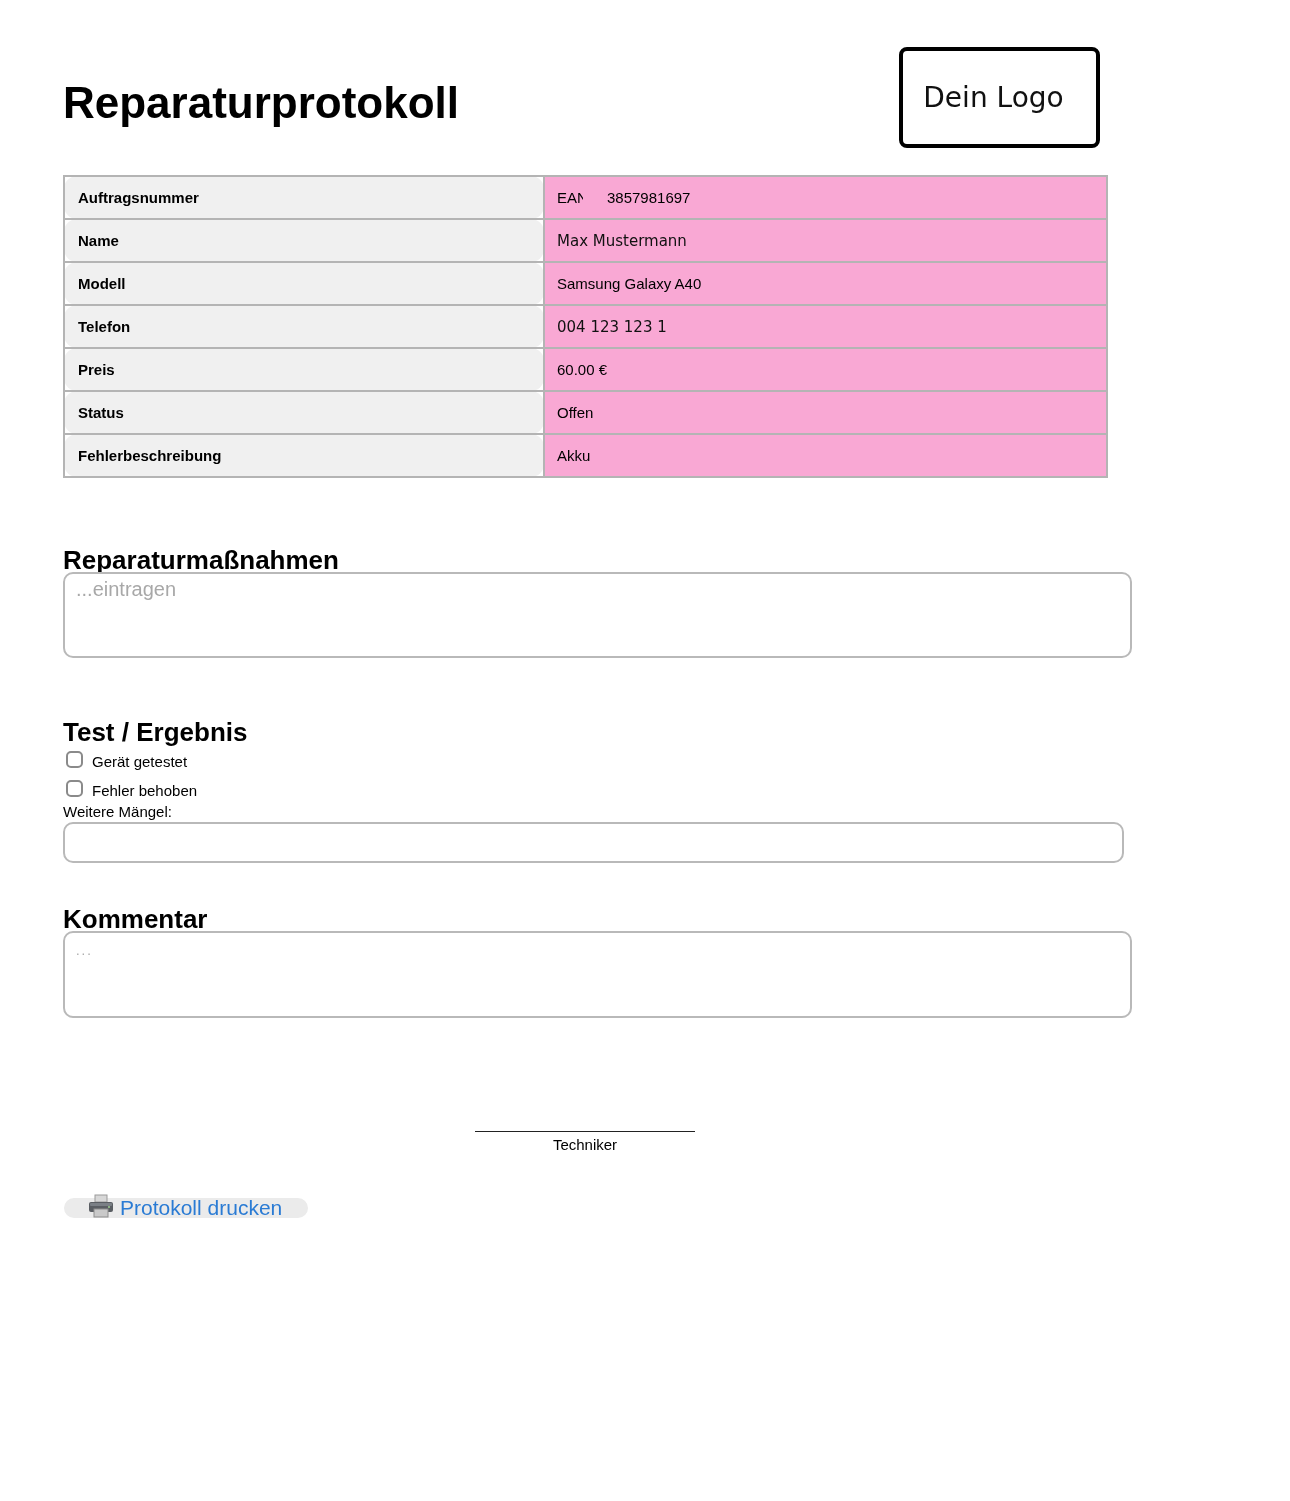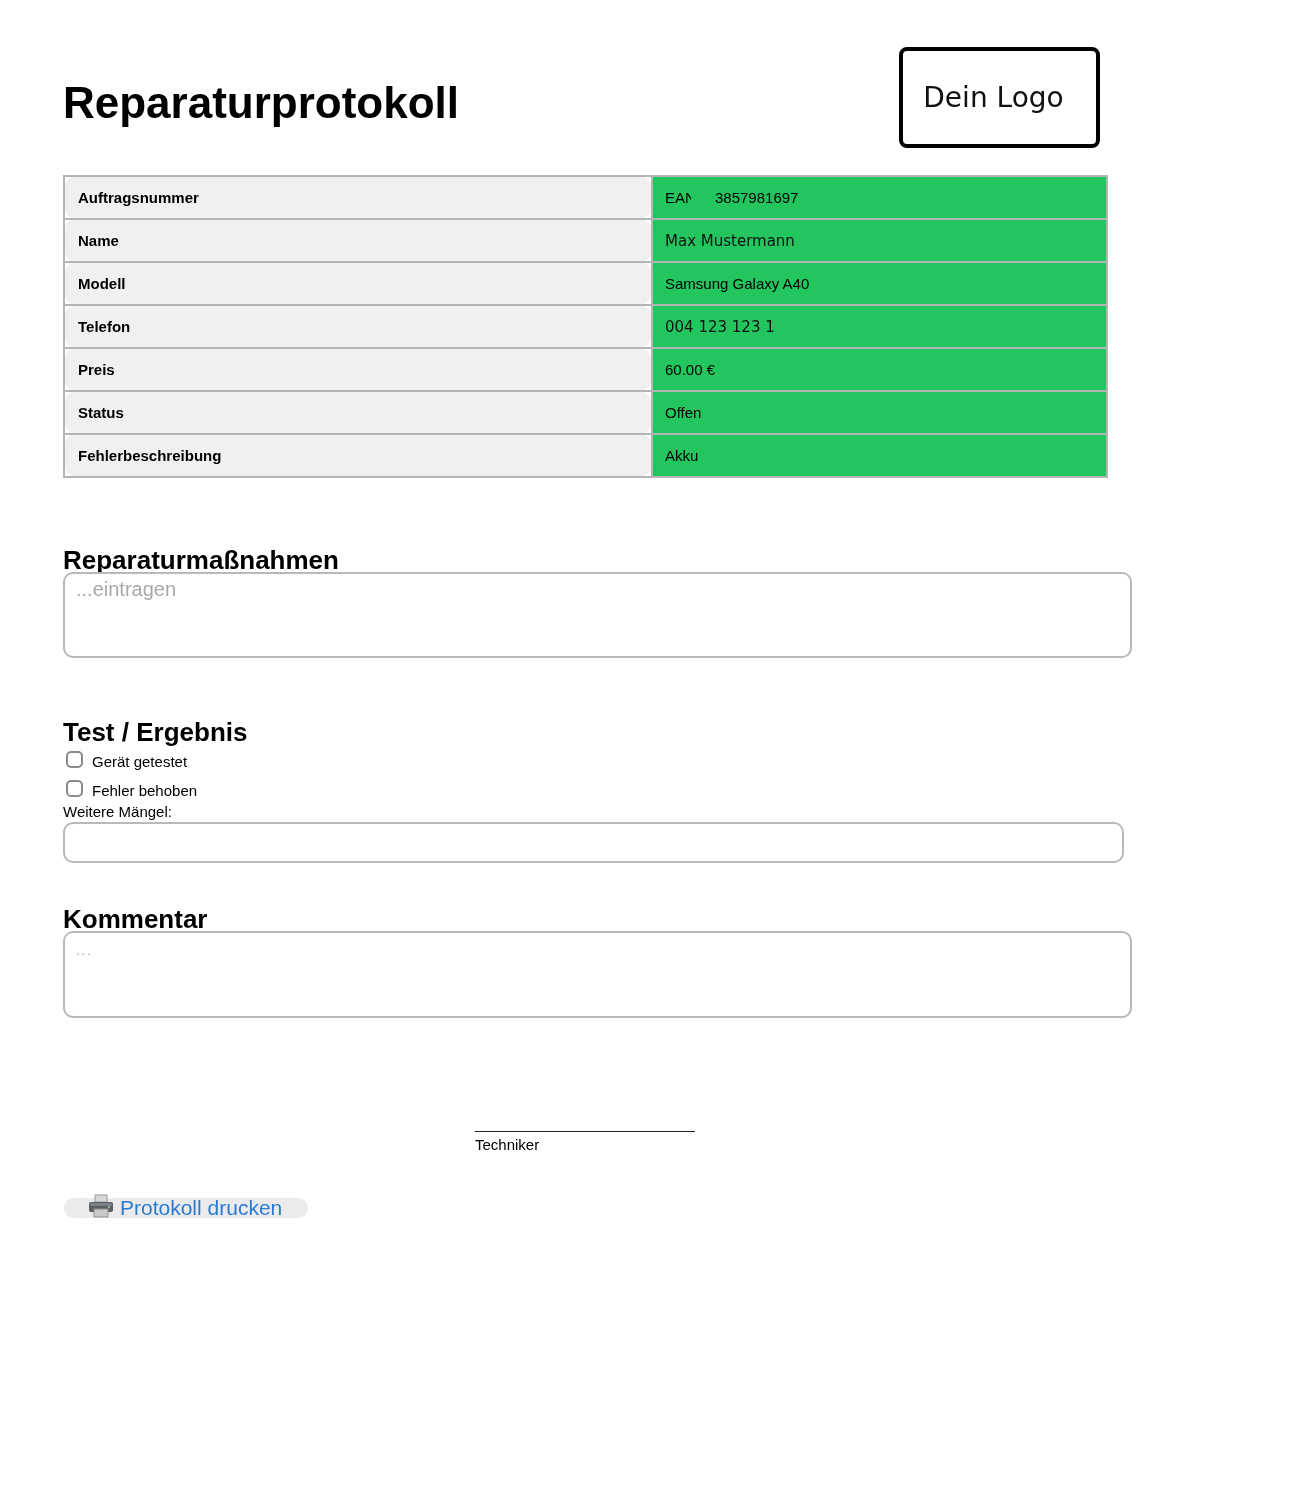--- a/index.html
+++ b/index.html
@@ -22,23 +22,23 @@
   }
   table.info {
     position: absolute; left: 63px; top: 175px; width: 1045px;
     border-collapse: collapse;
   }
   table.info td {
     border: 2px solid #b4b4b4; height: 43px; box-sizing: border-box;
     padding: 0 12px; font-size: 15px; vertical-align: middle;
   }
   table.info td.label {
-    background: #f0f0f0; font-weight: bold; width: 588px; padding-left: 13px; border-radius: 13px;
+    background: #f0f0f0; font-weight: bold; width: 480px; padding-left: 13px; border-radius: 13px;
   }
-  table.info td.value { background: #22c55e; }
+  table.info td.value { background: #f9a8d4; }
   .val-large { font-family: "DejaVu Sans", sans-serif; font-size: 19px; color: #111; }
   .ean-gap { display: inline-block; width: 28px; }
   h2.section {
     position: absolute; left: 63px; margin: 0; font-size: 26px; font-weight: bold;
   }
   .textarea-box {
     position: absolute; left: 63px; border: 2px solid #b9b9b9; border-radius: 10px;
     box-sizing: border-box; background: #fff;
   }
   .placeholder { color: #a8a8a8; font-size: 20px; position: absolute; left: 11px; top: 4px; }
@@ -48,21 +48,21 @@
   }
   .checkbox {
     width: 17px; height: 17px; border: 2px solid #8a8a8a; border-radius: 5px;
     box-sizing: border-box; margin-right: 9px; background: #fff;
   }
   .field-label { position: absolute; left: 63px; top: 803px; font-size: 15px; }
   .sig-line {
     position: absolute; left: 475px; top: 1131px; width: 220px; border-top: 1.5px solid #222;
   }
   .sig-label {
-    position: absolute; left: 475px; top: 1136px; width: 220px; font-size: 15px;
+    position: absolute; left: 475px; top: 1136px; width: 220px; text-align: center; font-size: 15px;
   }
   .print-btn {
     position: absolute; left: 64px; top: 1198px; width: 244px; height: 20px;
     background: #ebebeb; border-radius: 18px; display: flex; align-items: center;
     box-sizing: border-box; padding-left: 24px;
   }
   .print-label { color: #2a7bd4; font-size: 21px; margin-left: 6px; }
 </style>
 </head>
 <body>

